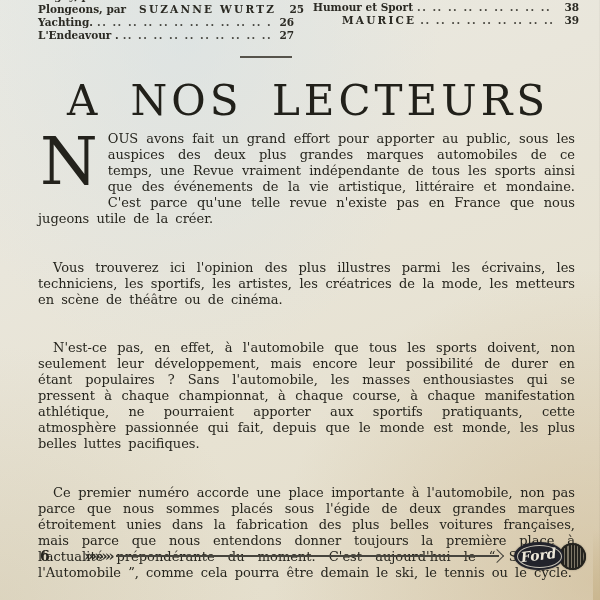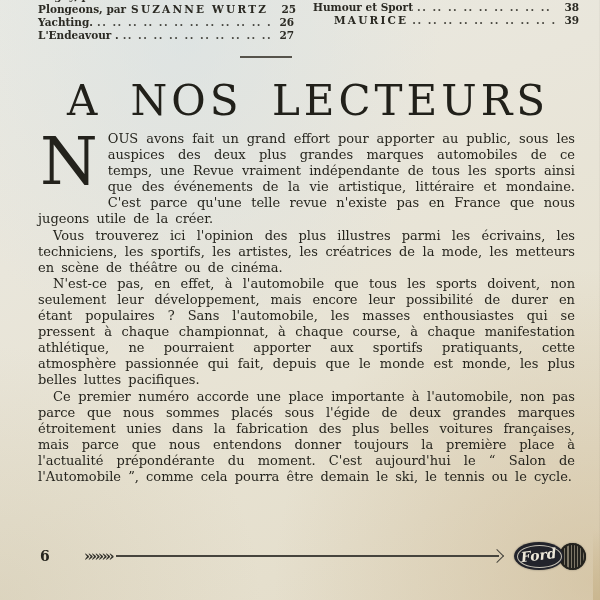--- a/index.html
+++ b/index.html
@@ -24,41 +24,41 @@
     background:linear-gradient(to top, rgba(201,181,141,.9), rgba(201,181,141,0));
   }
 
   
   .toc{position:absolute;top:-10px;left:38px;width:541px;display:flex;justify-content:space-between;
        font-size:10.5px;font-weight:bold;color:#2b2a23;}
   .toc-col{display:flex;flex-direction:column;}
   .toc-col.left{width:256px;}
   .toc-col.right{width:266px;padding-top:11px;}
   .toc-row{display:flex;align-items:baseline;line-height:13px;white-space:nowrap;}
-  .toc-row .author{letter-spacing:2.2px;margin-left:5px;}
+  .toc-row .author{letter-spacing:2.2px;margin-left:13px;}
   .toc-row .leader{flex:1;overflow:hidden;letter-spacing:1.5px;margin:0 4px;opacity:.85;}
   .toc-row .pg{min-width:20px;text-align:right;}
   .toc-row.indent{padding-left:16px;}
 
   .divider{position:absolute;top:56px;left:240px;width:52px;height:1.5px;background:#56534b;}
 
   
   .title{
     position:absolute;top:76px;left:0;width:100%;text-align:center;
     font-size:42px;letter-spacing:4px;word-spacing:12px;color:#21201a;
   }
 
   
   .body-text{
     position:absolute;top:131px;left:38px;width:537px;
     font-size:13px;line-height:16.1px;text-align:justify;word-spacing:3px;
     color:#26251e;
   }
   .body-text p{margin:0;}
-  .body-text p.ind{text-indent:15px;}
+  .body-text p.ind{text-indent:15px;margin-top:32px;}
   .dropcap{
     float:left;font-size:66px;line-height:52px;height:60px;
     padding:5px 10px 0 2px;color:#23221c;
   }
 
   
   .footer{position:absolute;left:40px;right:30px;top:541px;height:30px;
           display:flex;align-items:center;}
   .pgno{font-size:14px;font-weight:bold;margin-right:34px;color:#26251e;}
   .fletch{font-weight:bold;font-size:16px;letter-spacing:-3px;color:#33322c;

